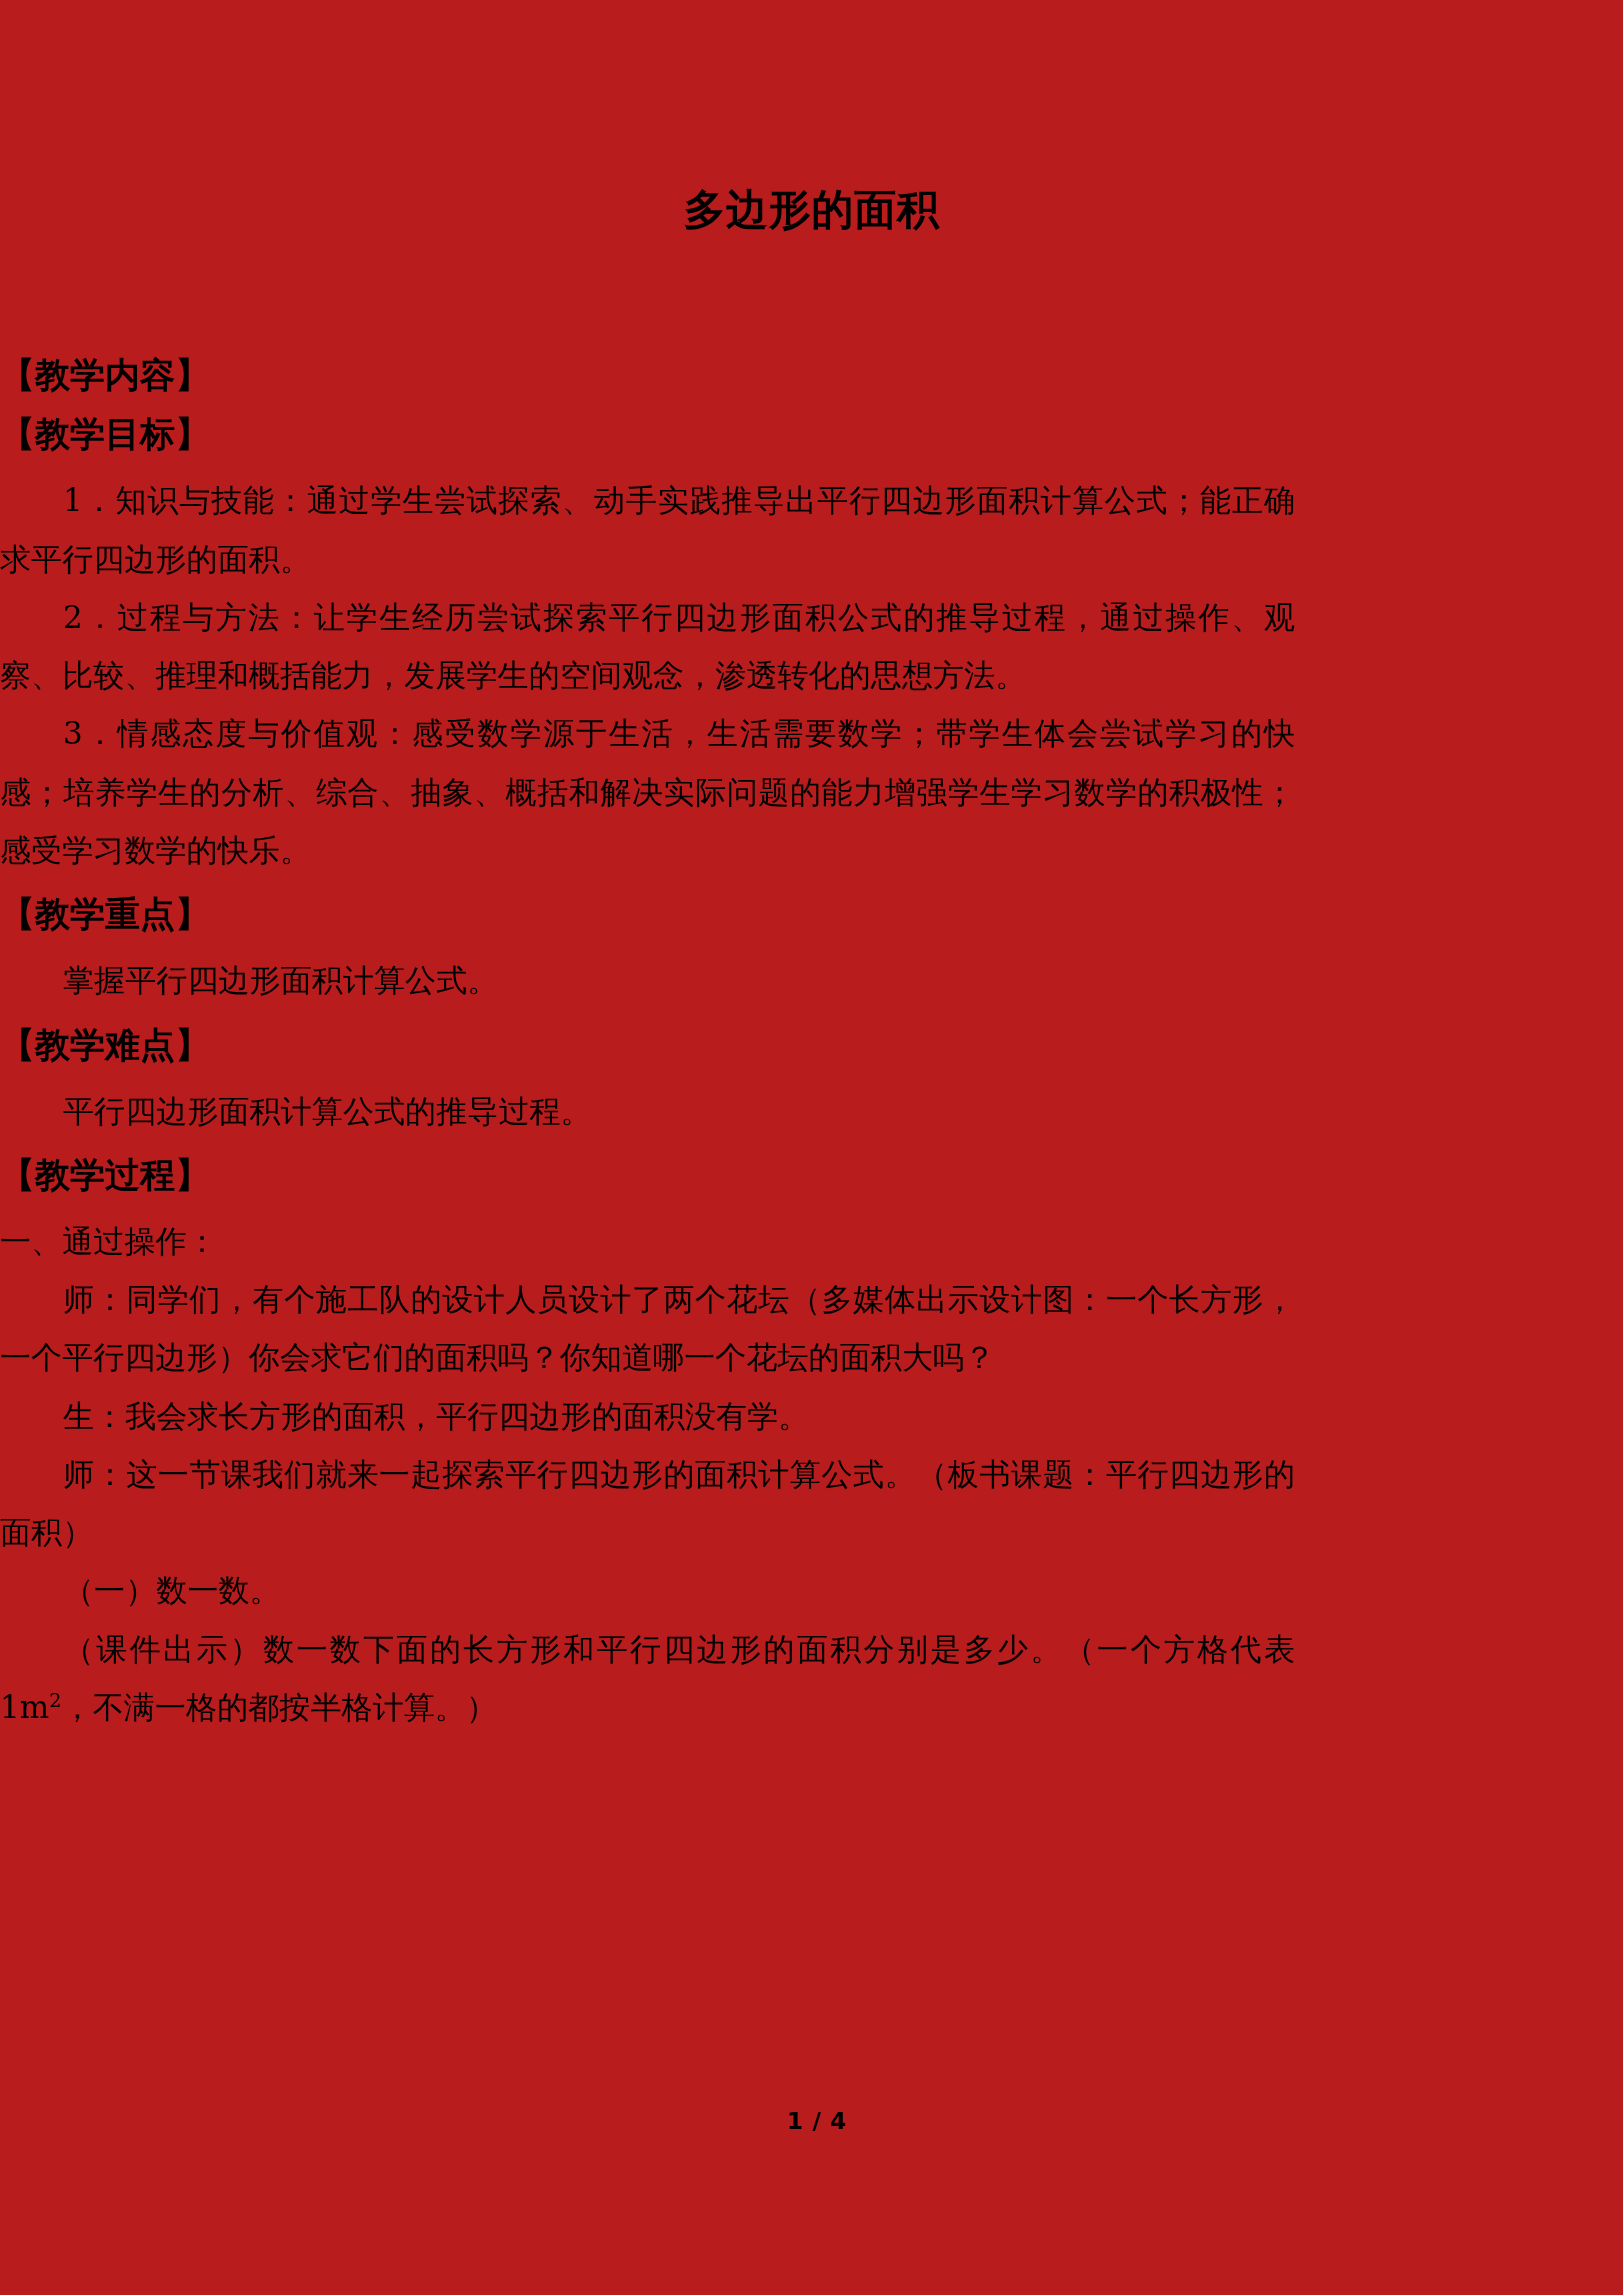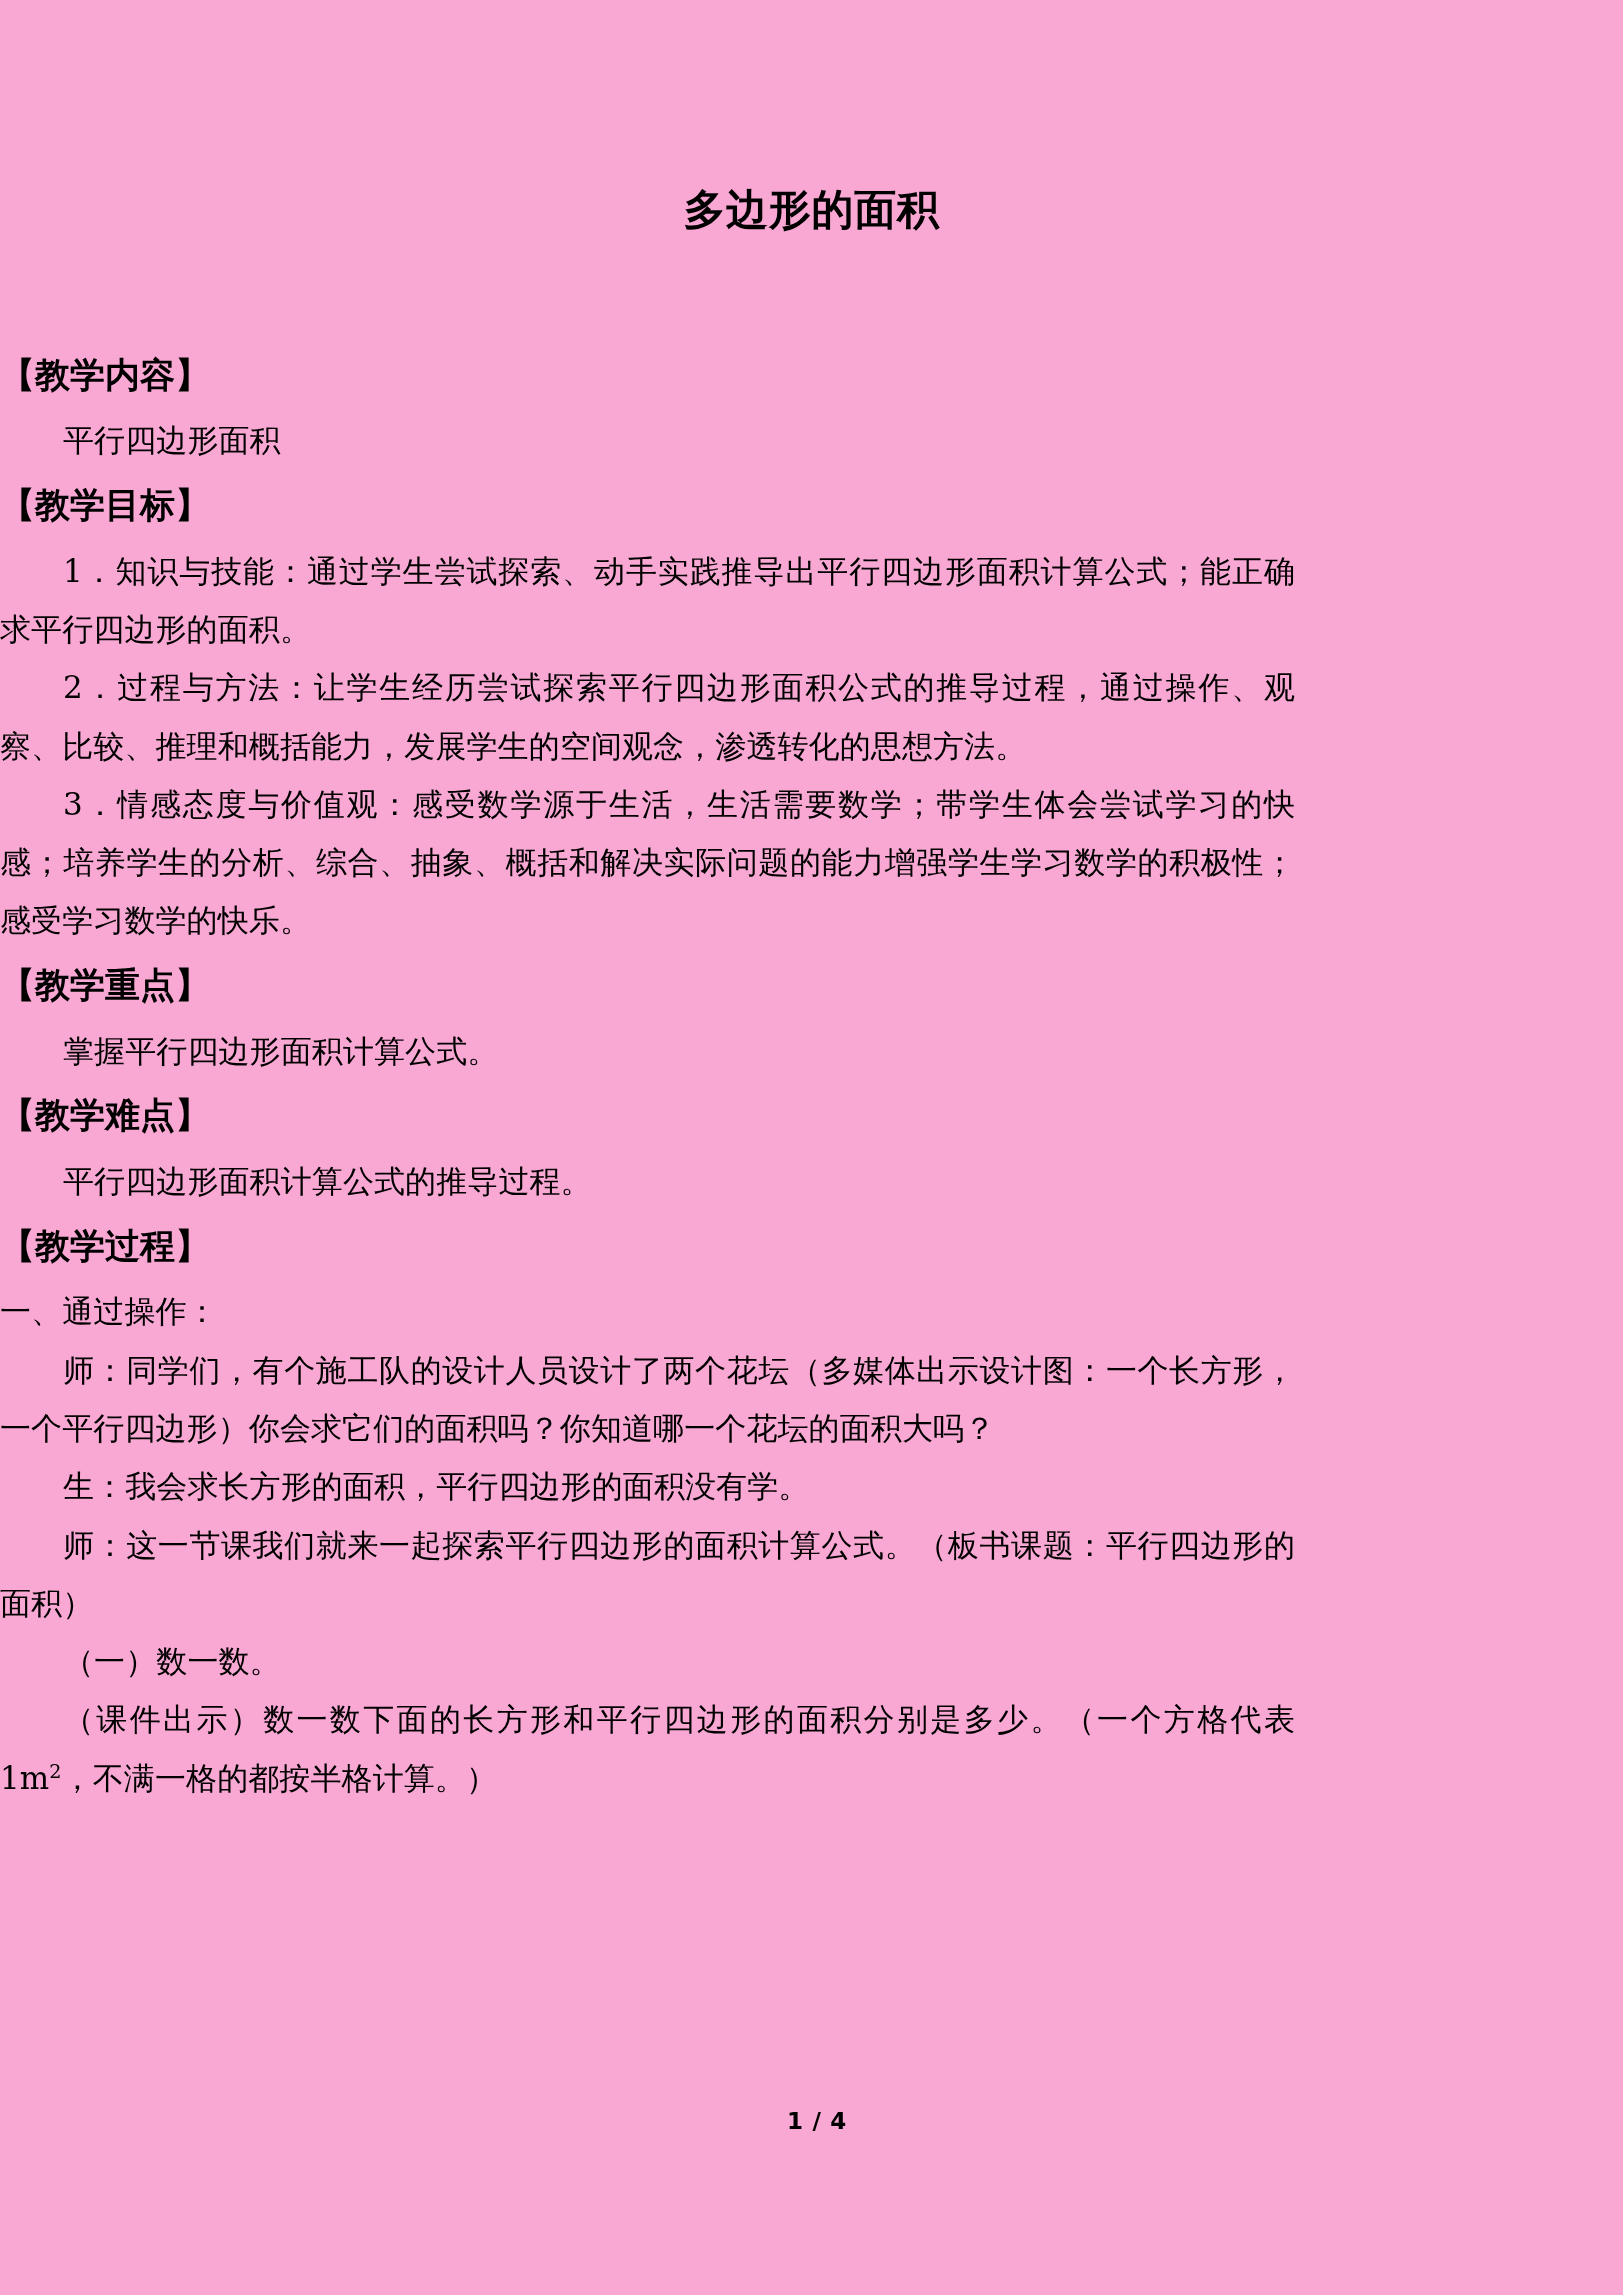--- a/index.html
+++ b/index.html
@@ -9,21 +9,21 @@
     background: #ffffff;
   }
   body {
     font-family: "DejaVu Serif", "Liberation Serif", serif;
     color: #000000;
   }
   .page {
     position: relative;
     width: 1623px;
     height: 2295px;
-    background: #f9a8d4;
+    background: #b91c1c;
     box-sizing: border-box;
     overflow: hidden;
   }
   .content {
     position: absolute;
     left: 149px;
     top: 0;
     width: 1295px;
   }
   .doc-title {
@@ -91,21 +91,20 @@
 
 <div class="page">
 
   <h1 class="doc-title">多边形的面积</h1>
 
   <div class="gap-after-title"></div>
 
   <div class="content" style="position: static; width: 1295px;">
     <div id="sections-root">
         <div class="section-heading">【教学内容】</div>
-        <p class="body-line indent2">平行四边形面积</p>
         <div class="section-heading">【教学目标】</div>
         <p class="body-line indent2">1．知识与技能：通过学生尝试探索、动手实践推导出平行四边形面积计算公式；能正确求平行四边形的面积。</p>
         <p class="body-line indent2">2．过程与方法：让学生经历尝试探索平行四边形面积公式的推导过程，通过操作、观察、比较、推理和概括能力，发展学生的空间观念，渗透转化的思想方法。</p>
         <p class="body-line indent2">3．情感态度与价值观：感受数学源于生活，生活需要数学；带学生体会尝试学习的快感；培养学生的分析、综合、抽象、概括和解决实际问题的能力增强学生学习数学的积极性；感受学习数学的快乐。</p>
         <div class="section-heading">【教学重点】</div>
         <p class="body-line indent2">掌握平行四边形面积计算公式。</p>
         <div class="section-heading">【教学难点】</div>
         <p class="body-line indent2">平行四边形面积计算公式的推导过程。</p>
         <div class="section-heading">【教学过程】</div>
         <p class="body-line noindent">一、通过操作：</p>

